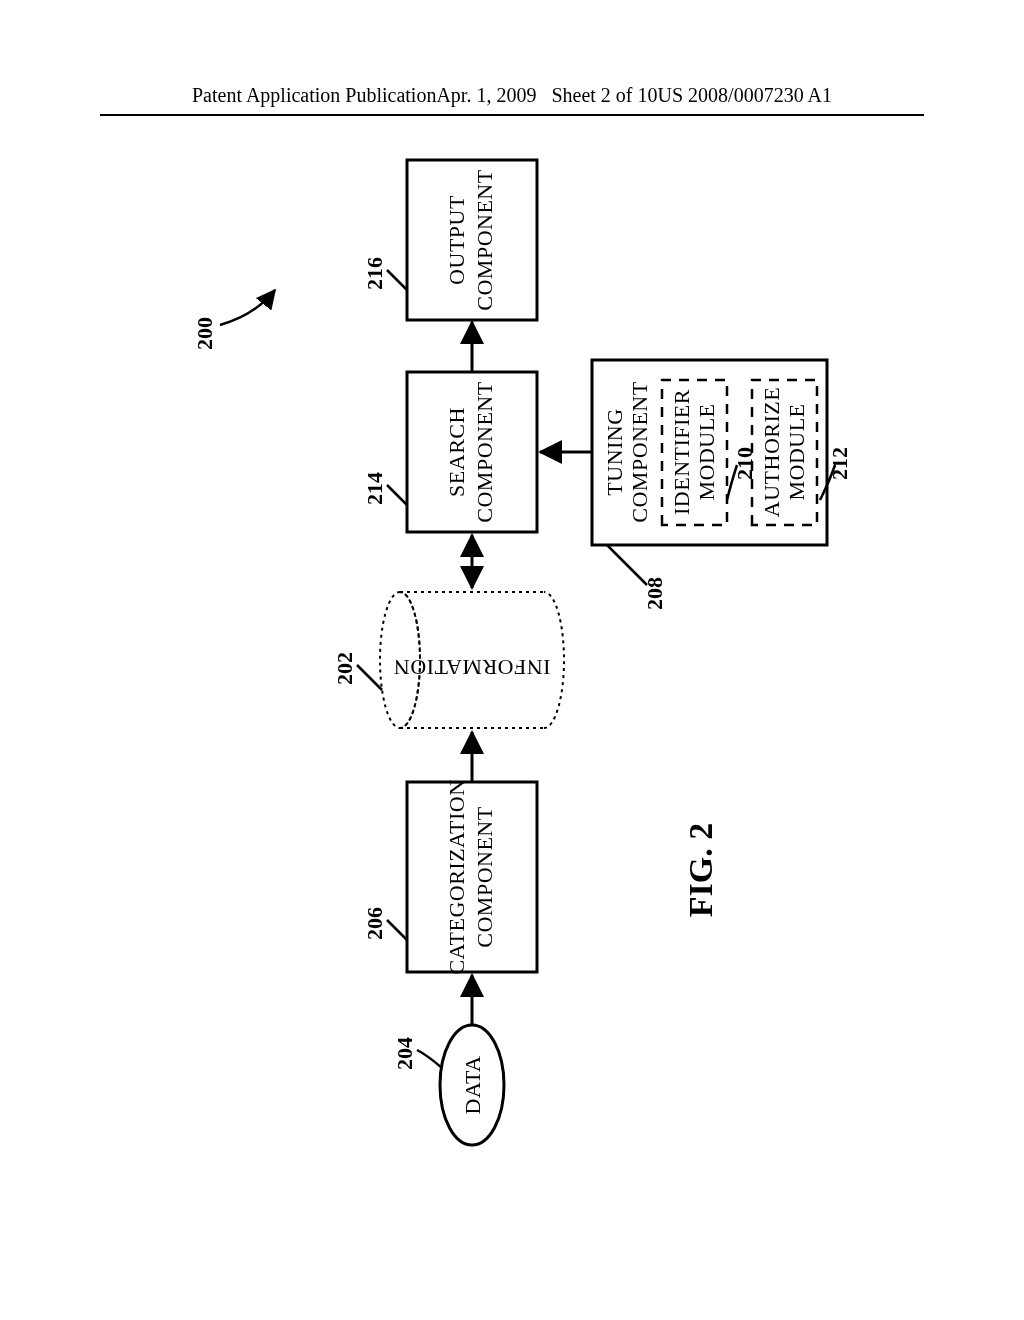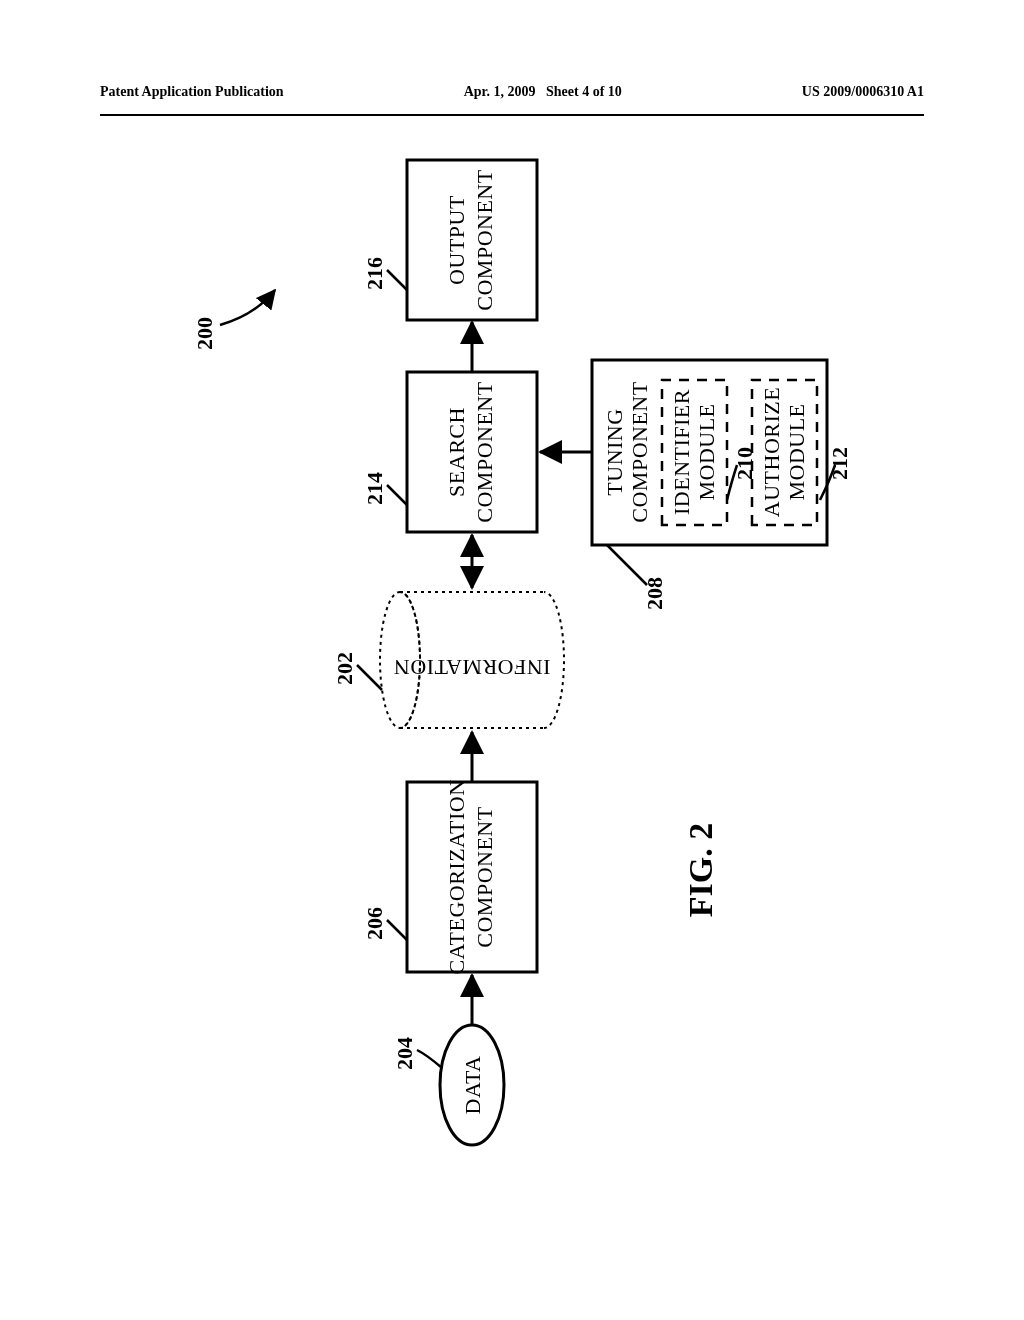--- a/index.html
+++ b/index.html
@@ -12,24 +12,24 @@
     color: #000;
     position: relative;
   }
   .hdr {
     position: absolute;
     top: 84px;
     left: 100px;
     right: 100px;
     border-bottom: 2px solid #000;
     height: 26px;
-    font-weight: bold;
-    font-size: 14px;
+    font-weight: normal;
+    font-size: 20px;
     display: flex;
-    justify-content: space-between;
+    justify-content: center;
     padding-bottom: 4px;
   }
   .hdr span { white-space: pre; }
   .fig-wrap {
     position: absolute;
     left: 50%;
     top: 50%;
     transform: translate(-50%, -50%) rotate(-90deg);
     transform-origin: center center;
     width: 1020px;   
@@ -50,22 +50,22 @@
     font-family: "Times New Roman", Times, serif;
     font-weight: bold;
     font-size: 34px;
   }
 </style>
 </head>
 <body>
 
 <div class="hdr">
   <span>Patent Application Publication</span>
-  <span><span>Apr. 1, 2009</span>&nbsp;&nbsp;&nbsp;<span>Sheet 4 of 10</span></span>
-  <span>US 2009/0006310 A1</span>
+  <span><span>Apr. 1, 2009</span>&nbsp;&nbsp;&nbsp;<span>Sheet 2 of 10</span></span>
+  <span>US 2008/0007230 A1</span>
 </div>
 
 <div class="fig-wrap">
 <svg viewBox="0 0 1020 720" xmlns="http://www.w3.org/2000/svg">
   <defs>
     <marker id="arrow" viewBox="0 0 12 12" refX="11" refY="6" markerWidth="8" markerHeight="8" orient="auto-start-reverse">
       <path d="M0,0 L12,6 L0,12 Z" fill="#000"></path>
     </marker>
   </defs>
 

